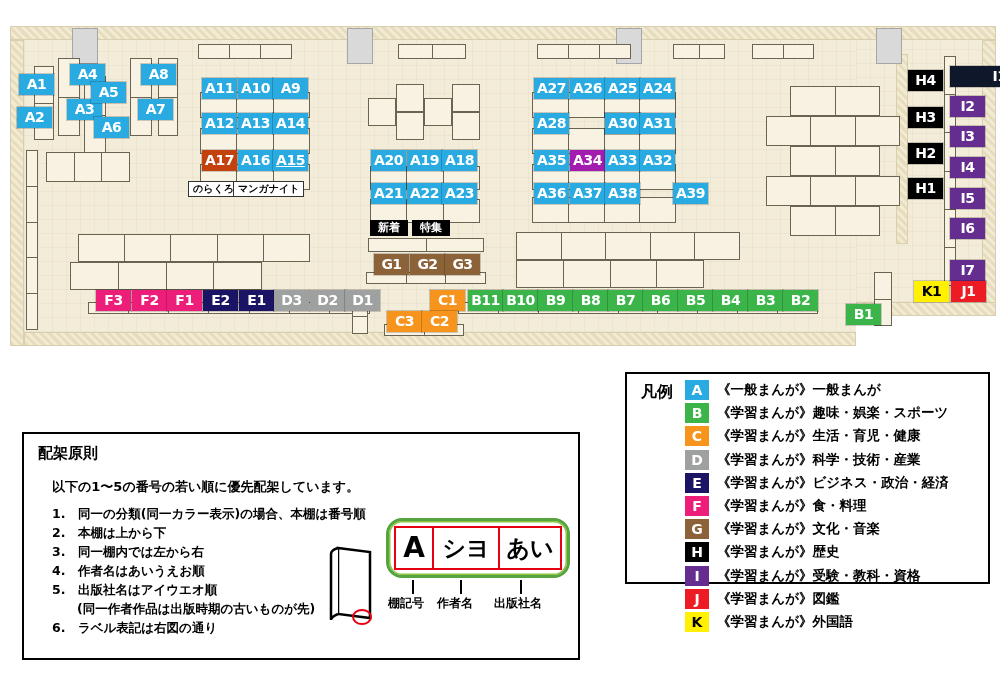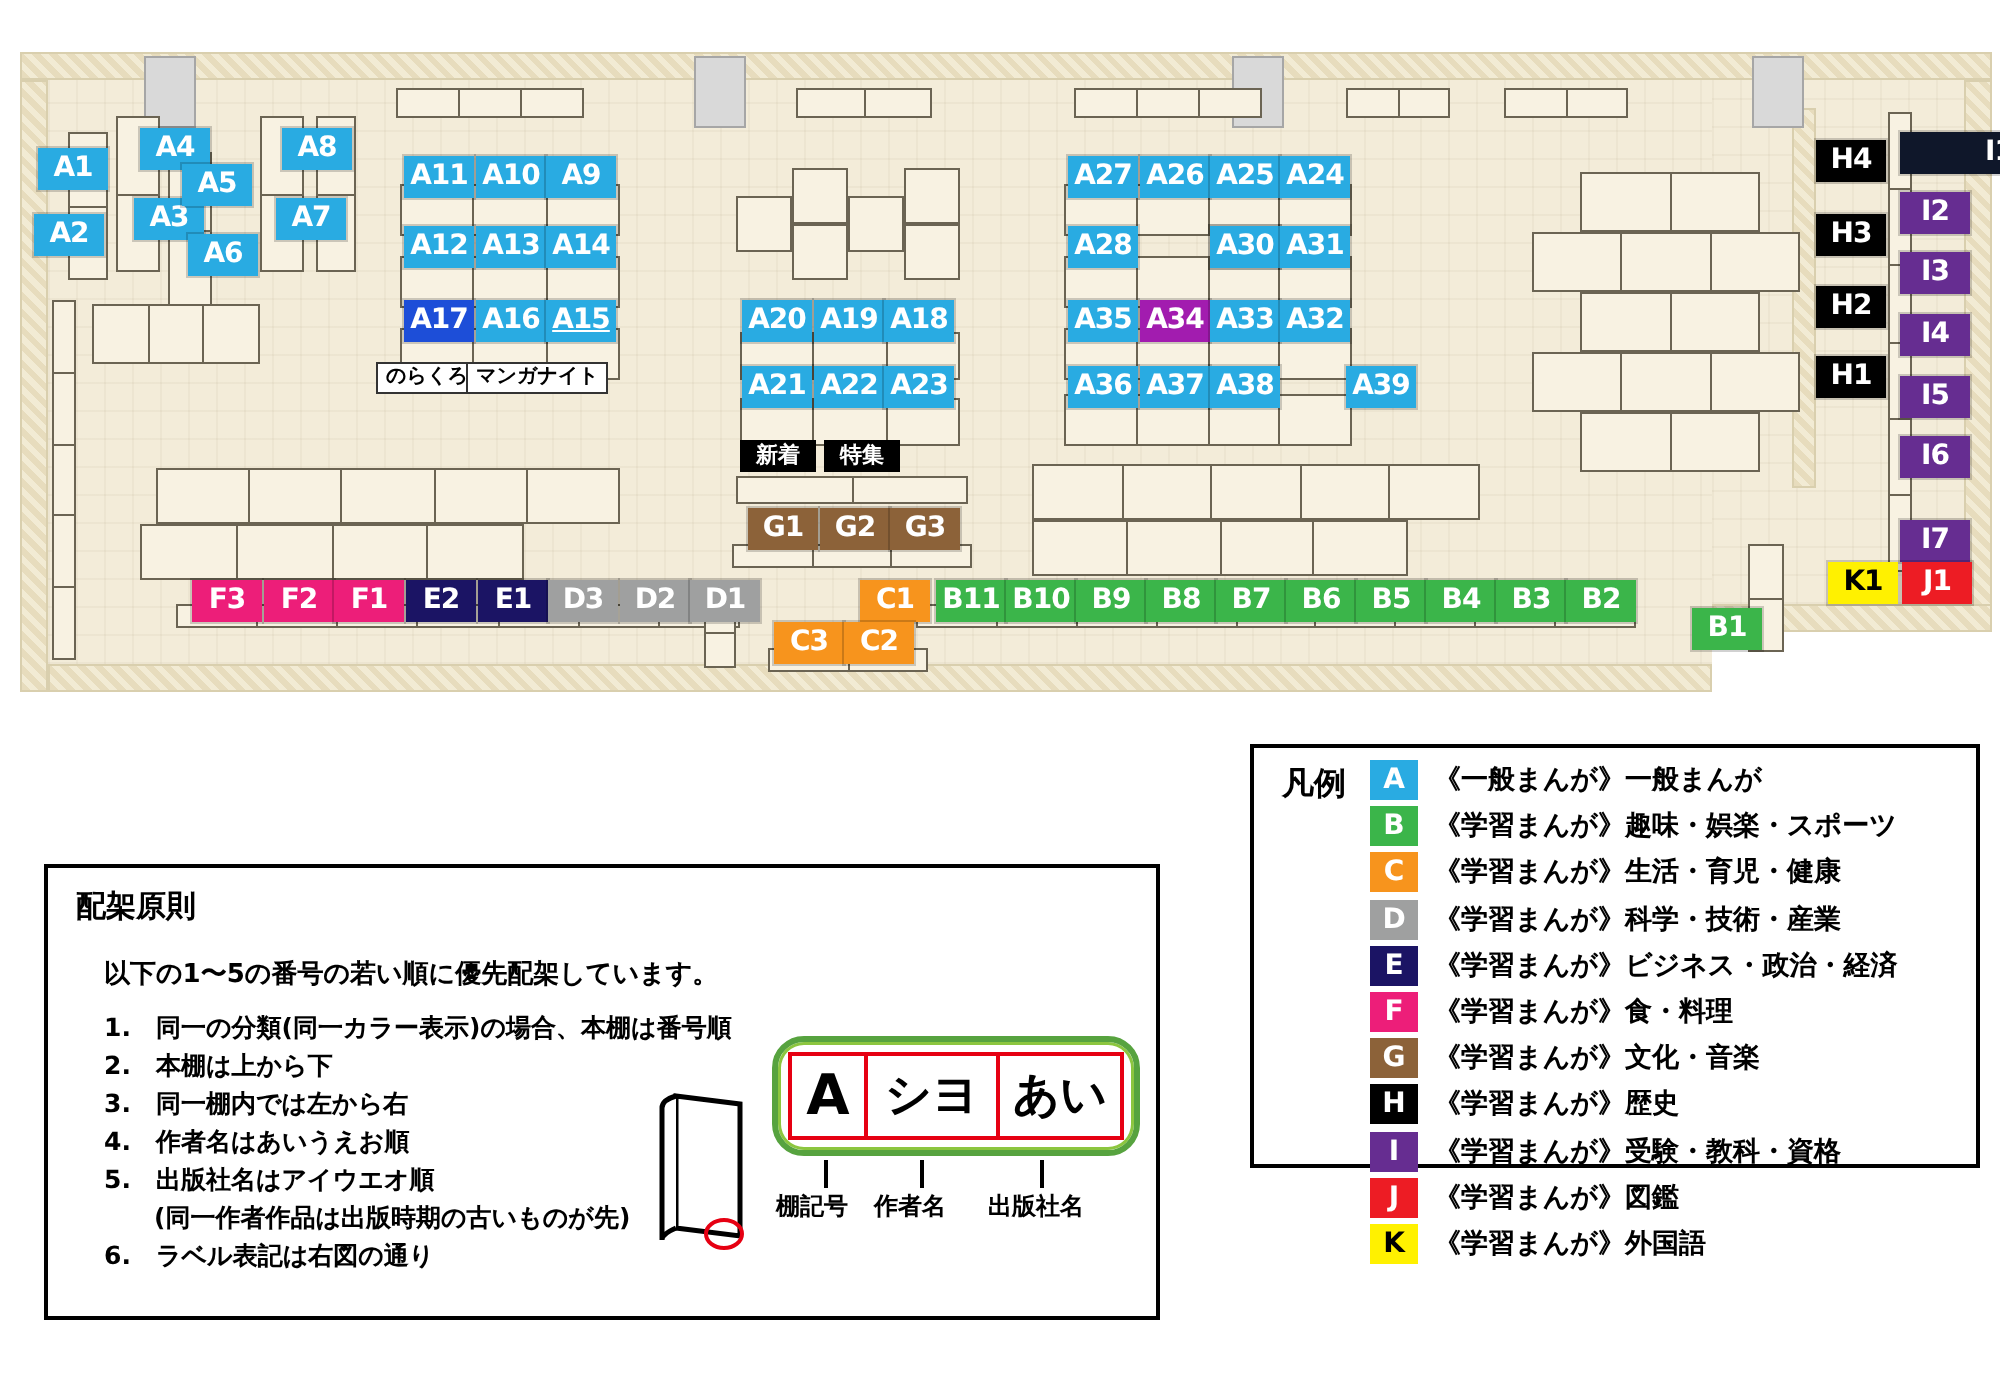--- a/index.html
+++ b/index.html
@@ -302,21 +302,21 @@
       <div class="maplabel" style="left: 91px; top: 82px; background: rgb(41, 171, 226); color: rgb(255, 255, 255);">A5</div>
       <div class="maplabel" style="left: 94px; top: 117px; background: rgb(41, 171, 226); color: rgb(255, 255, 255);">A6</div>
       <div class="maplabel" style="left: 141px; top: 64px; background: rgb(41, 171, 226); color: rgb(255, 255, 255);">A8</div>
       <div class="maplabel" style="left: 138px; top: 99px; background: rgb(41, 171, 226); color: rgb(255, 255, 255);">A7</div>
       <div class="maplabel" style="left: 202px; top: 78px; background: rgb(41, 171, 226); color: rgb(255, 255, 255);">A11</div>
       <div class="maplabel" style="left: 238px; top: 78px; background: rgb(41, 171, 226); color: rgb(255, 255, 255);">A10</div>
       <div class="maplabel" style="left: 273px; top: 78px; background: rgb(41, 171, 226); color: rgb(255, 255, 255);">A9</div>
       <div class="maplabel" style="left: 202px; top: 113px; background: rgb(41, 171, 226); color: rgb(255, 255, 255);">A12</div>
       <div class="maplabel" style="left: 238px; top: 113px; background: rgb(41, 171, 226); color: rgb(255, 255, 255);">A13</div>
       <div class="maplabel" style="left: 273px; top: 113px; background: rgb(41, 171, 226); color: rgb(255, 255, 255);">A14</div>
-      <div class="maplabel" style="left: 202px; top: 150px; background: #1d4ed8; color: rgb(255, 255, 255);">A17</div>
+      <div class="maplabel" style="left: 202px; top: 150px; background: #c2410c; color: rgb(255, 255, 255);">A17</div>
       <div class="maplabel" style="left: 238px; top: 150px; background: rgb(41, 171, 226); color: rgb(255, 255, 255);">A16</div>
       <div class="maplabel" style="left: 273px; top: 150px; background: rgb(41, 171, 226); color: rgb(255, 255, 255); text-decoration: underline;">A15</div>
       <div class="maplabel" style="left: 371px; top: 150px; background: rgb(41, 171, 226); color: rgb(255, 255, 255);">A20</div>
       <div class="maplabel" style="left: 407px; top: 150px; background: rgb(41, 171, 226); color: rgb(255, 255, 255);">A19</div>
       <div class="maplabel" style="left: 442px; top: 150px; background: rgb(41, 171, 226); color: rgb(255, 255, 255);">A18</div>
       <div class="maplabel" style="left: 371px; top: 183px; background: rgb(41, 171, 226); color: rgb(255, 255, 255);">A21</div>
       <div class="maplabel" style="left: 407px; top: 183px; background: rgb(41, 171, 226); color: rgb(255, 255, 255);">A22</div>
       <div class="maplabel" style="left: 442px; top: 183px; background: rgb(41, 171, 226); color: rgb(255, 255, 255);">A23</div>
       <div class="maplabel" style="left: 534px; top: 78px; background: rgb(41, 171, 226); color: rgb(255, 255, 255);">A27</div>
       <div class="maplabel" style="left: 570px; top: 78px; background: rgb(41, 171, 226); color: rgb(255, 255, 255);">A26</div>

